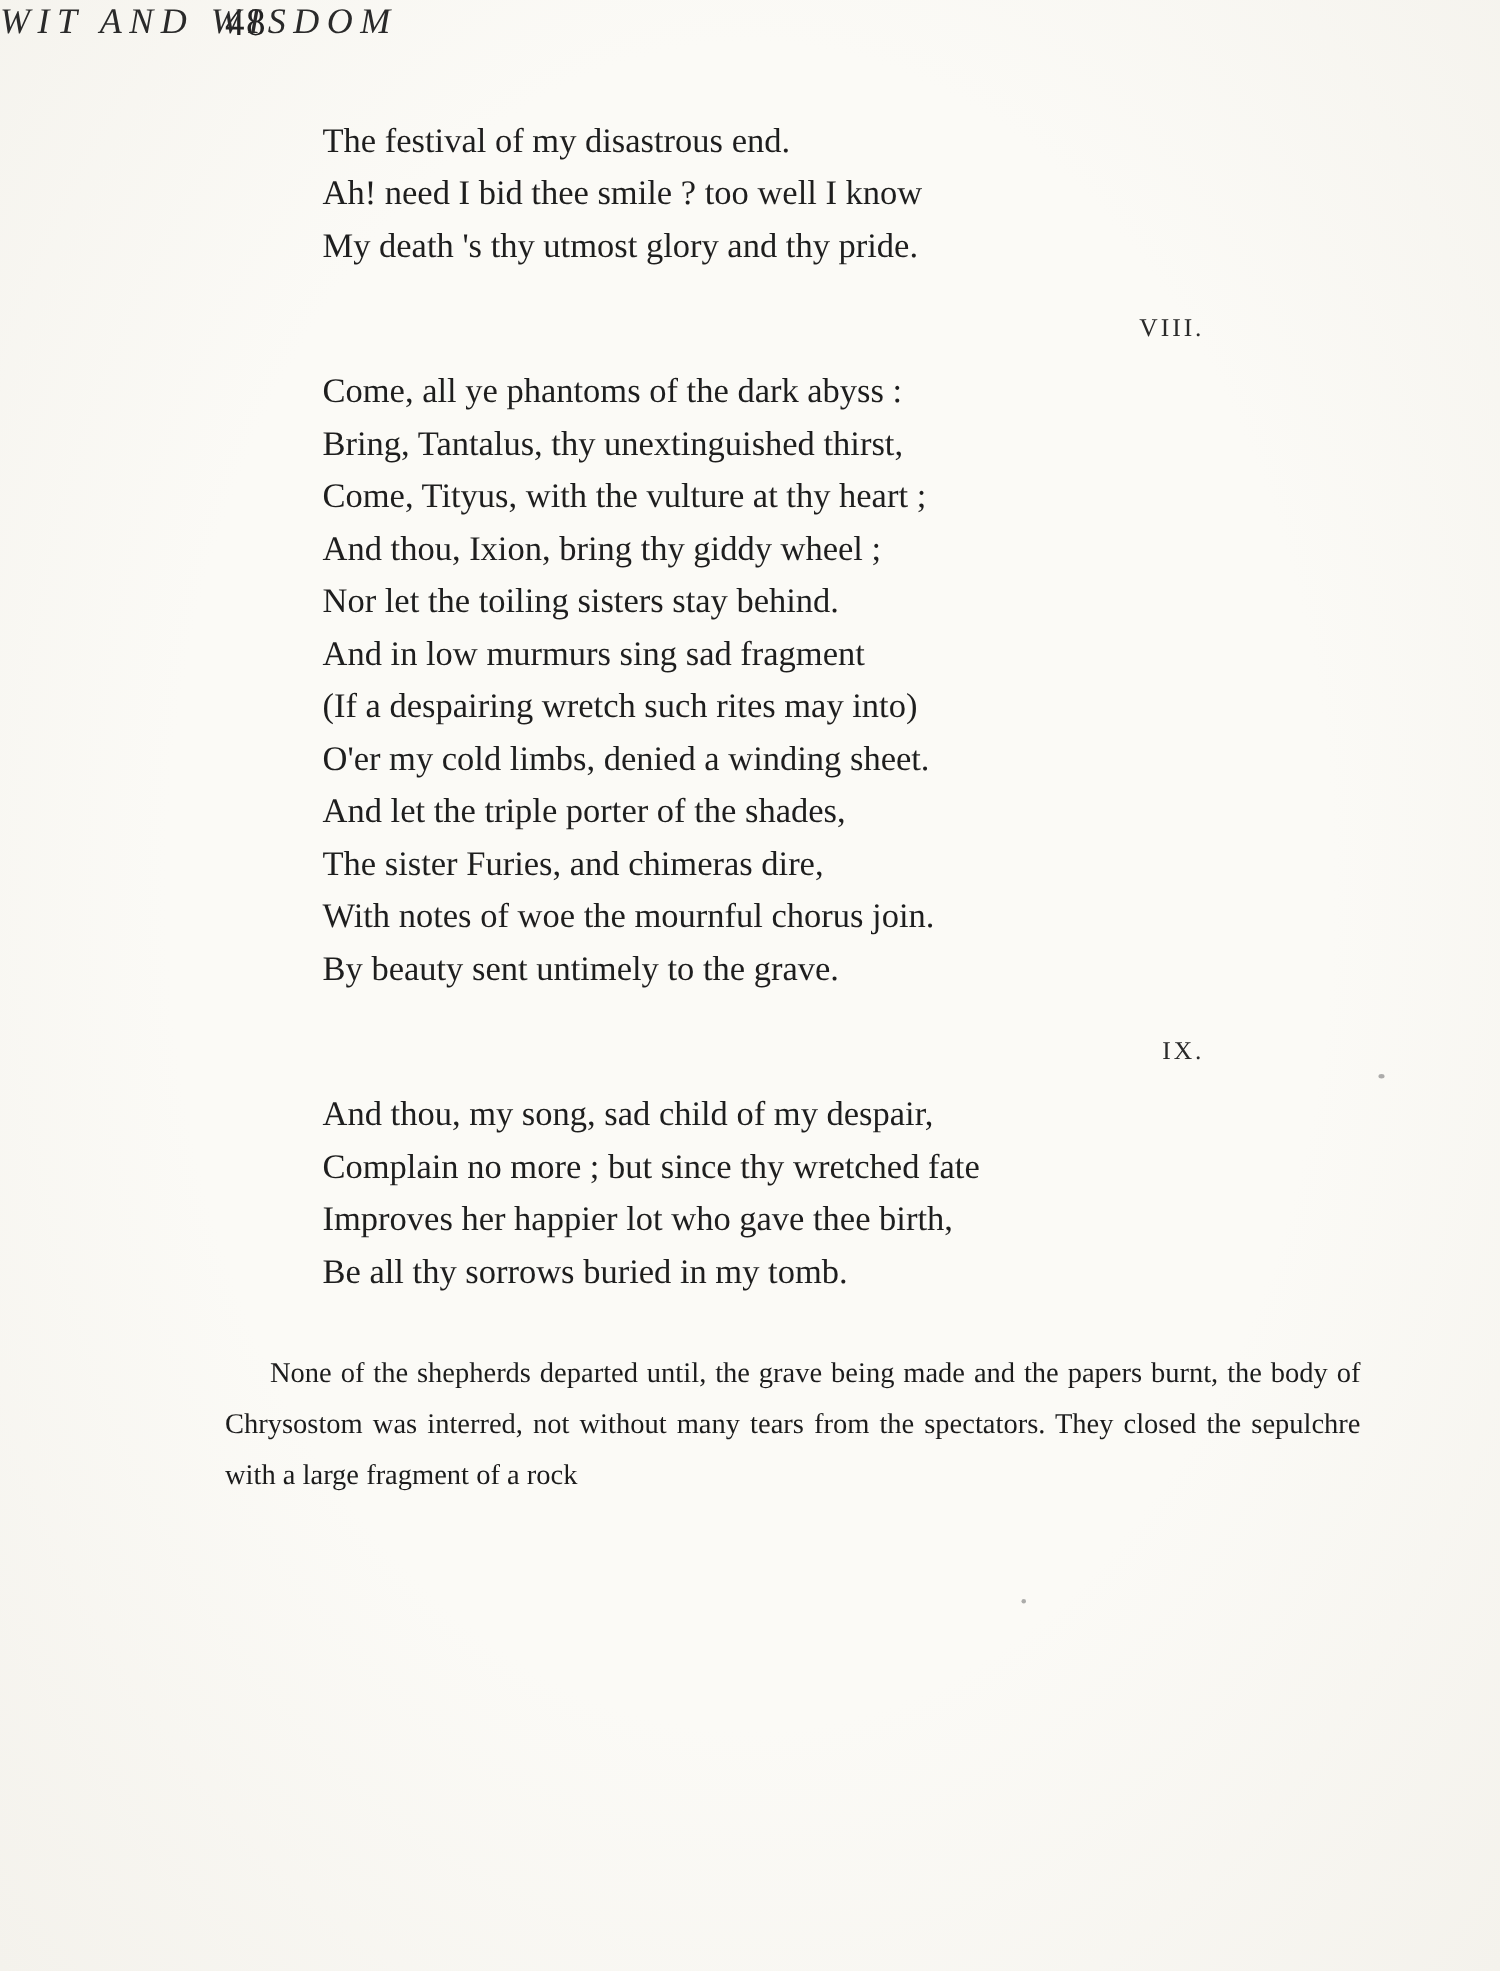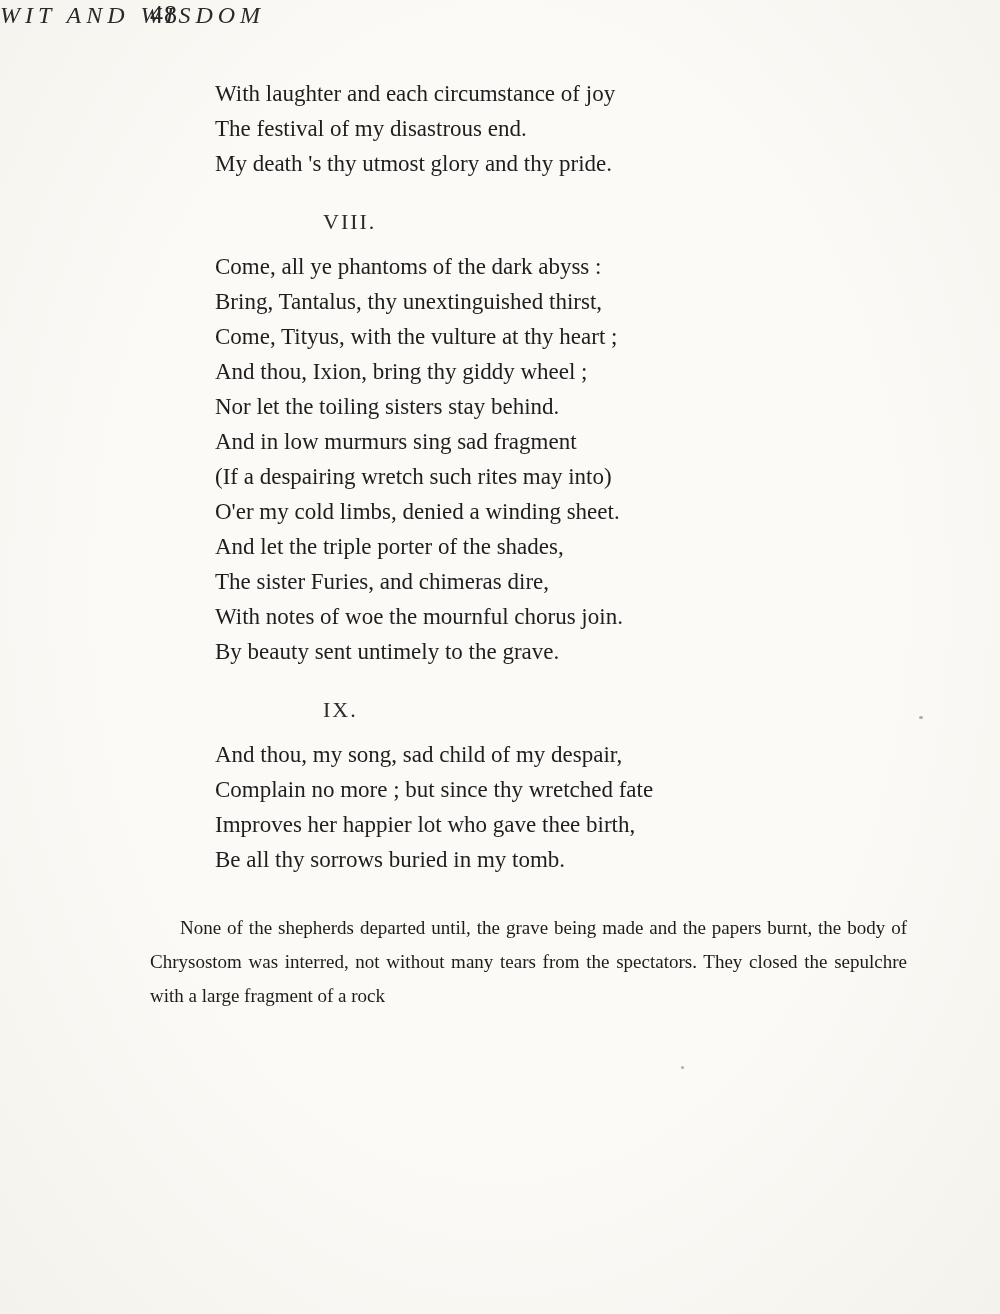--- a/index.html
+++ b/index.html
@@ -50,22 +50,22 @@
     font-size: 23px;
     line-height: 35px;
     color: #1e1e1e;
   }
   .poem-line {
     white-space: nowrap;
   }
   .section-heading {
     margin: 28px 0 14px 0;
     margin-right: 215px; 
-    text-align: left;
-    font-size: 22px;
+    text-align: right;
+    font-size: 17px;
     font-weight: normal;
     letter-spacing: 2px;
     color: #2a2a2a;
     transform: translateX(108px);
   }
   .prose {
     margin: 34px 95px 0 150px;
     width: 757px;
     font-size: 19px;
     line-height: 34px;
@@ -86,22 +86,22 @@
 <body>
 
 <div class="page">
   <div class="header">
     <span class="page-number">48</span>
     <span class="running-title">WIT AND WISDOM</span>
   </div>
 
   <div class="poem" id="poem-container">
       <div class="stanza">
-        <div class="poem-line">With laughter and each circumstance of joy</div>
         <div class="poem-line">The festival of my disastrous end.</div>
+        <div class="poem-line">Ah! need I bid thee smile ? too well I know</div>
         <div class="poem-line">My death 's thy utmost glory and thy pride.</div>
       </div>
       <h3 class="section-heading">VIII.</h3>
       <div class="stanza">
         <div class="poem-line">Come, all ye phantoms of the dark abyss :</div>
         <div class="poem-line">Bring, Tantalus, thy unextinguished thirst,</div>
         <div class="poem-line">Come, Tityus, with the vulture at thy heart ;</div>
         <div class="poem-line">And thou, Ixion, bring thy giddy wheel ;</div>
         <div class="poem-line">Nor let the toiling sisters stay behind.</div>
         <div class="poem-line">And in low murmurs sing sad fragment</div>

